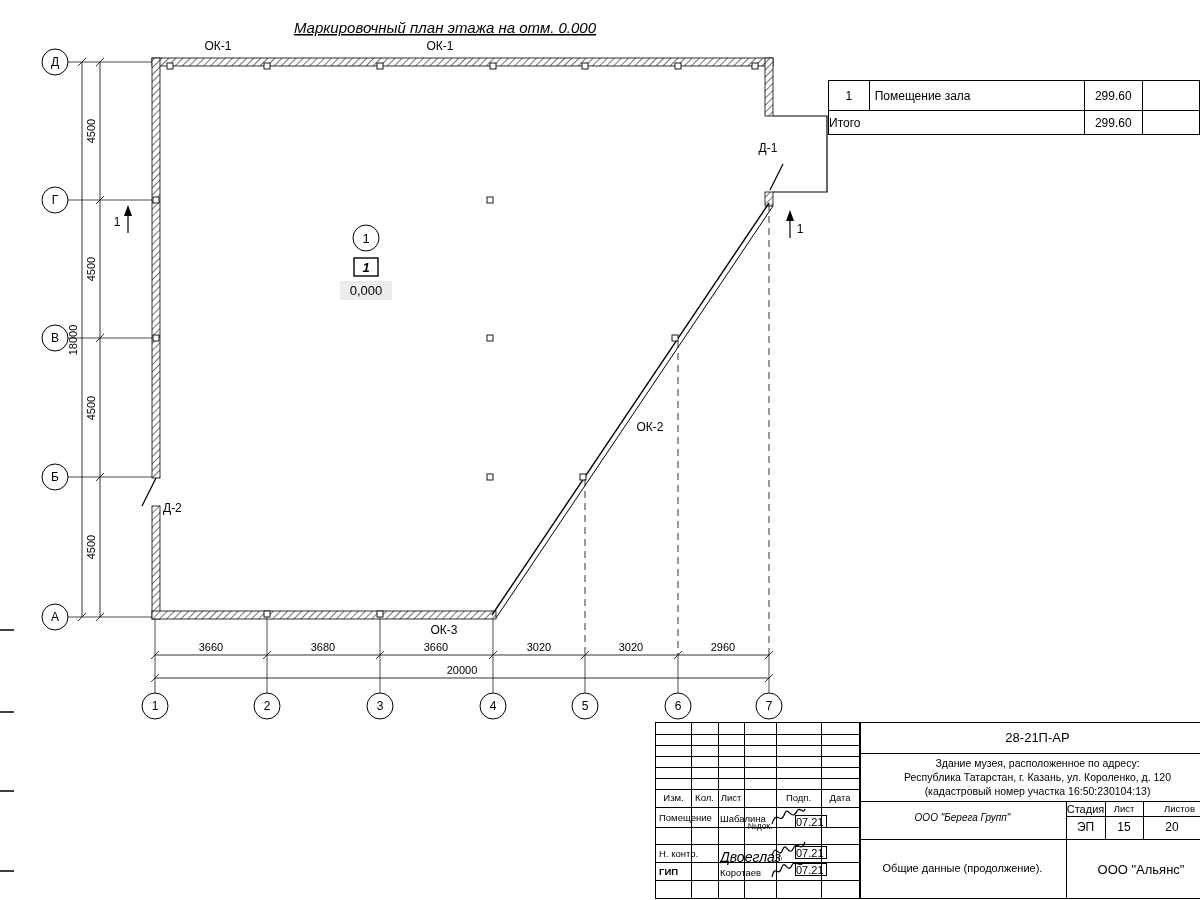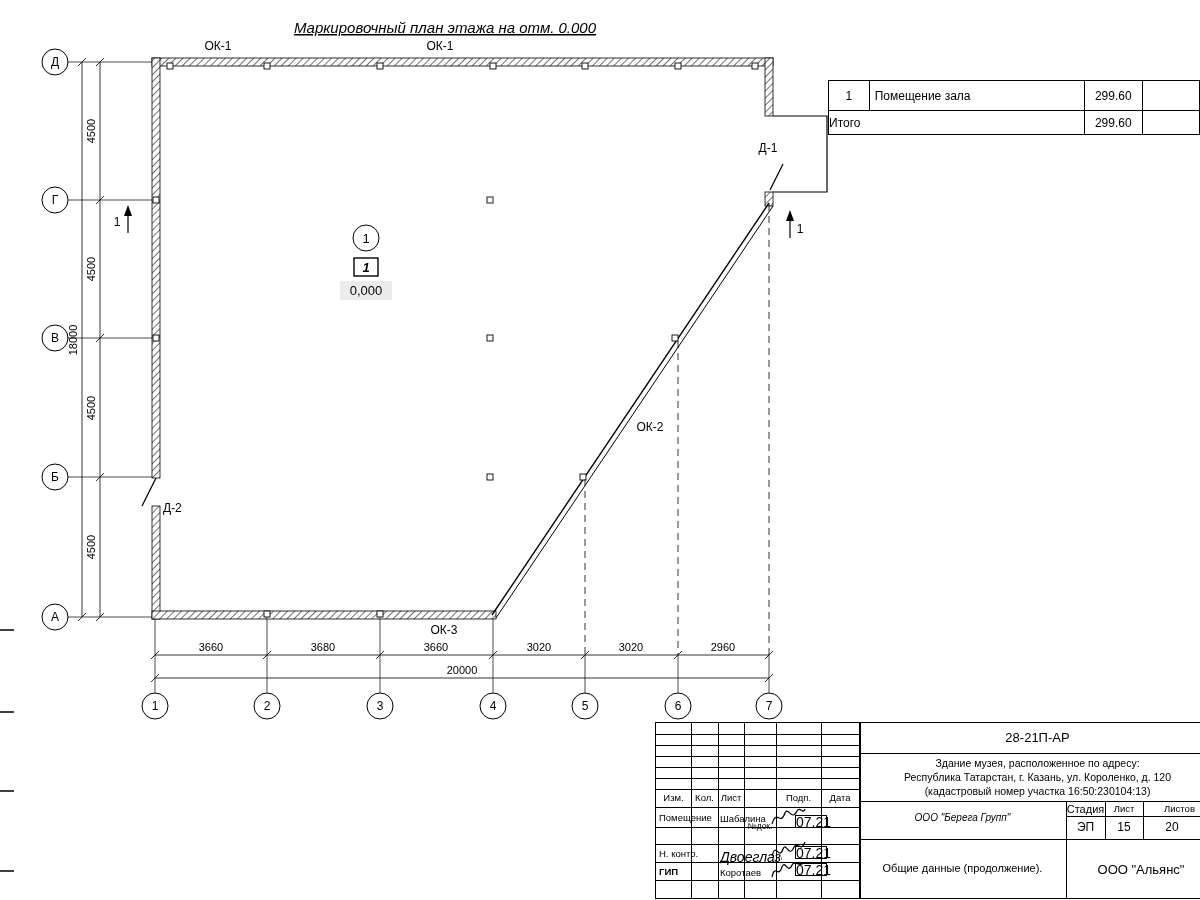--- a/index.html
+++ b/index.html
@@ -20,21 +20,21 @@
   .exp-table .total { text-align:left; padding-right:6px; }
 
   
   .tb { position:absolute; left:655px; top:722px; width:560px; height:177px;
         border:1.5px solid #000; }
   .hl { position:absolute; height:1px; background:#000; }
   .vl { position:absolute; width:1px; background:#000; }
   .tbt { position:absolute; white-space:nowrap; overflow:hidden; }
   .ctr { text-align:center; }
   .tb-datebox { position:absolute; width:32px; height:13px; border:1px solid #000;
-                font-size:14px; text-align:left; line-height:12px; }
+                font-size:11px; text-align:left; line-height:12px; }
   .sig { position:absolute; }
 </style>
 </head>
 <body>
 
 <div class="stage">
 
   <svg class="abs" style="left:0;top:0;" width="1200" height="900" viewBox="0 0 1200 900">
     <defs>
       <pattern id="wallhatch" width="5" height="5" patternUnits="userSpaceOnUse" patternTransform="rotate(45)">

